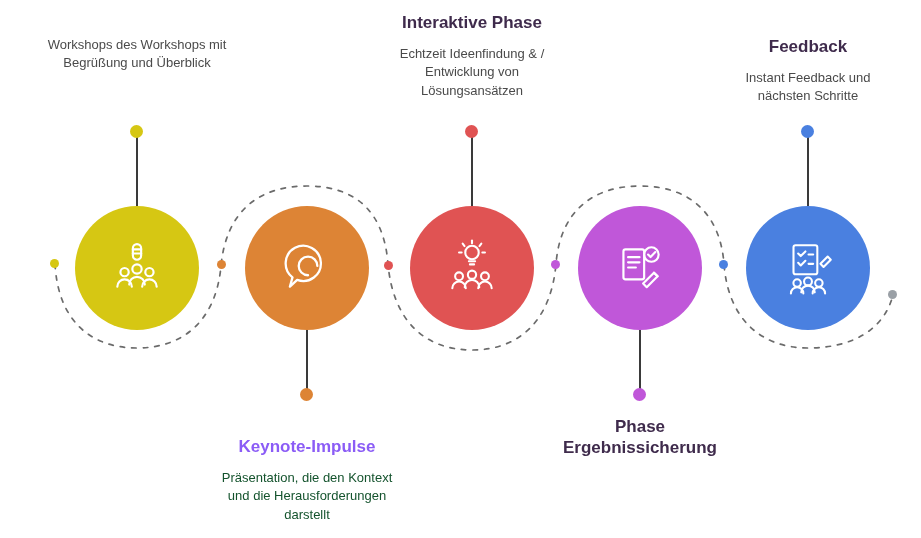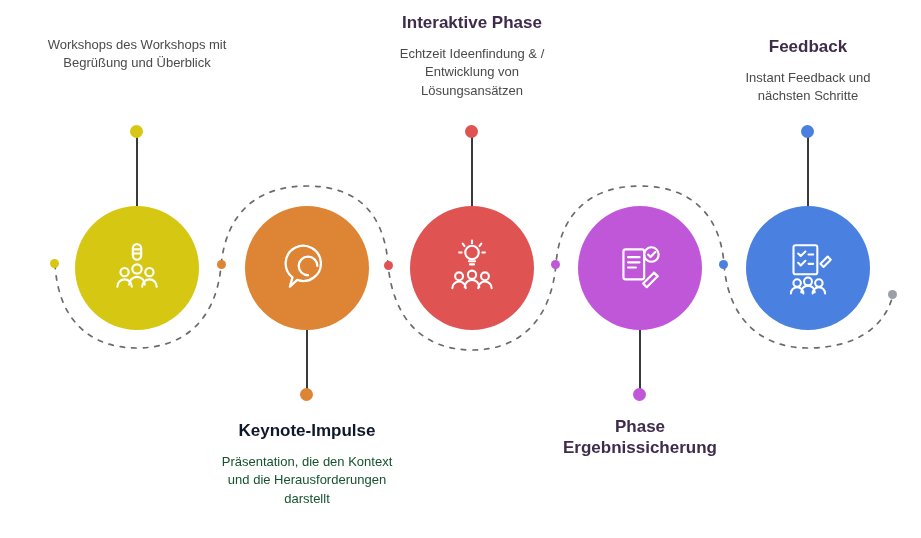--- a/index.html
+++ b/index.html
@@ -146,21 +146,21 @@
         <path d="M9 46 a7 7 0 0 1 14 0"></path>
         <circle cx="40" cy="32" r="4"></circle>
         <path d="M33 46 a7 7 0 0 1 14 0"></path>
         <circle cx="28" cy="29" r="4.5"></circle>
         <path d="M20.5 44 a7.5 7.5 0 0 1 15 0"></path>
       </svg>
     </span>
   </div>
 
   <div class="label l2">
-    <h3 style="color: #0f172a;">Keynote-Impulse</h3>
+    <h3 style="color: #8b5cf6; margin-top: 16px;">Keynote-Impulse</h3>
     <p style="color: #14532d;">Präsentation, die den Kontext
 und die Herausforderungen
 darstellt</p>
   </div>
   <div class="circle c2" style="background-color: rgb(221, 132, 53);">
     <span class="icon">
       <svg width="58" height="58" viewBox="0 0 56 56" fill="none" stroke="#ffffff" stroke-width="2.2" stroke-linecap="round" stroke-linejoin="round">
         <path d="M18.5 39.5 L11.5 46 L14 37 A17 17 0 1 1 18.5 39.5 Z"></path>
         <path d="M29 35 a9 9 0 1 1 9 -9"></path>
       </svg>

